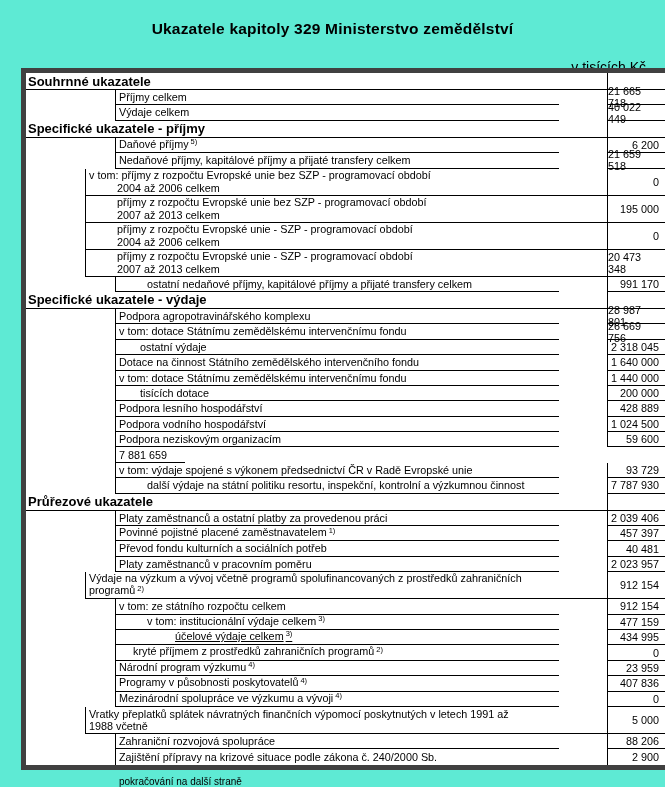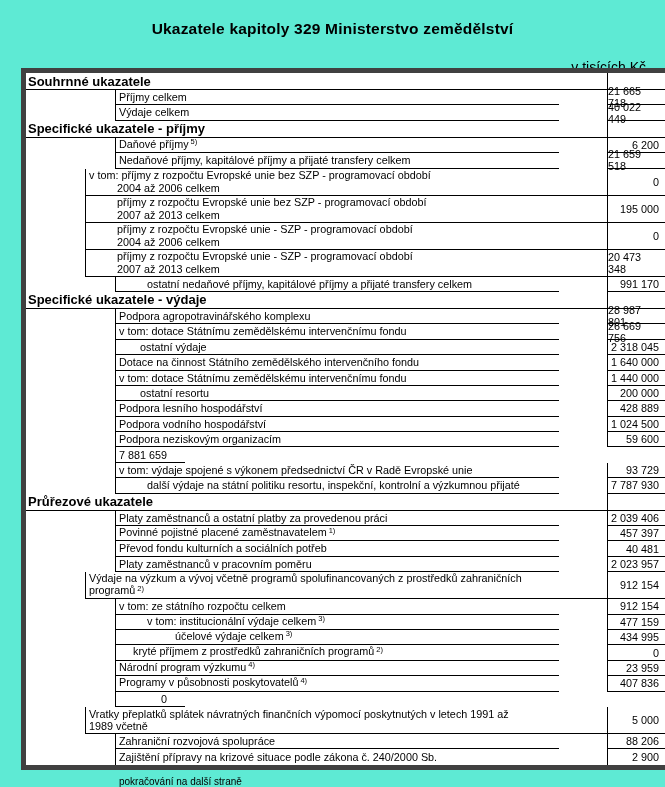--- a/index.html
+++ b/index.html
@@ -35,21 +35,21 @@
     width:70px;flex:none;border-left:1px solid #000;border-bottom:1px solid #000;
     display:flex;align-items:center;justify-content:flex-end;
     padding-right:18px;font-size:10.8px;
   }
   .trow:last-child .lbl,.trow:last-child .val,.trow:last-child .sec{border-bottom:none;}
   .line{display:block;}
   .i1{padding-left:3px;}
   .i2{padding-left:17px;}
   .i3{padding-left:24px;}
   .i4{padding-left:31px;}
-  .i5{padding-left:59px;}
+  .i5{padding-left:59px;text-decoration:underline;}
   .fnsup{font-size:7.5px;position:relative;top:-3.5px;margin-left:2px;}
   .footer{position:absolute;left:87px;top:776px;font-size:10px;padding-left:32px;}
 </style>
 </head>
 <body>
 
 <div class="page">
   <div class="title">Ukazatele kapitoly 329 Ministerstvo zemědělství</div>
   <div class="unit">v tisících Kč</div>
   <div class="tbl" id="indicators-table">
@@ -163,21 +163,21 @@
       <div class="trow r-single">
         <div class="cell gutter"></div>
         <div class="cell lbl">
           <span class="line i1">v tom: dotace Státnímu zemědělskému intervenčnímu fondu</span>
         </div>
         <div class="cell val">1 440 000</div>
       </div>
       <div class="trow r-single">
         <div class="cell gutter"></div>
         <div class="cell lbl">
-          <span class="line i3">ostatní resortu</span>
+          <span class="line i3">tisících dotace</span>
         </div>
         <div class="cell val">200 000</div>
       </div>
       <div class="trow r-single">
         <div class="cell gutter"></div>
         <div class="cell lbl">
           <span class="line i1">Podpora lesního hospodářství</span>
         </div>
         <div class="cell val">428 889</div>
       </div>
@@ -202,21 +202,21 @@
       <div class="trow r-single">
         <div class="cell gutter"></div>
         <div class="cell lbl">
           <span class="line i1">v tom: výdaje spojené s výkonem předsednictví ČR v Radě Evropské unie</span>
         </div>
         <div class="cell val">93 729</div>
       </div>
       <div class="trow r-single">
         <div class="cell gutter"></div>
         <div class="cell lbl">
-          <span class="line i4">další výdaje na státní politiku resortu, inspekční, kontrolní a výzkumnou přijaté</span>
+          <span class="line i4">další výdaje na státní politiku resortu, inspekční, kontrolní a výzkumnou činnost</span>
         </div>
         <div class="cell val">7 787 930</div>
       </div>
       <div class="trow r-section">
         <div class="cell sec">Průřezové ukazatele</div>
         <div class="cell val"></div>
       </div>
       <div class="trow r-single">
         <div class="cell gutter"></div>
         <div class="cell lbl">
@@ -290,27 +290,30 @@
       </div>
       <div class="trow r-single">
         <div class="cell gutter"></div>
         <div class="cell lbl">
           <span class="line i1">Programy v působnosti poskytovatelů<span class="fnsup">4)</span></span>
         </div>
         <div class="cell val">407 836</div>
       </div>
       <div class="trow r-single">
         <div class="cell gutter"></div>
+        <div class="cell lbl">
+          <span class="line i1">Mezinárodní spolupráce ve výzkumu a vývoji<span class="fnsup">4)</span></span>
+        </div>
         <div class="cell val">0</div>
       </div>
       <div class="trow r-double">
         <div class="cell gutter"></div>
         <div class="cell lbl">
           <span class="line i1">Vratky přeplatků splátek návratných finančních výpomocí poskytnutých v letech 1991 až</span>
-          <span class="line i1">1989 včetně</span>
+          <span class="line i1">1988 včetně</span>
         </div>
         <div class="cell val">5 000</div>
       </div>
       <div class="trow r-single">
         <div class="cell gutter"></div>
         <div class="cell lbl">
           <span class="line i1">Zahraniční rozvojová spolupráce</span>
         </div>
         <div class="cell val">88 206</div>
       </div>

